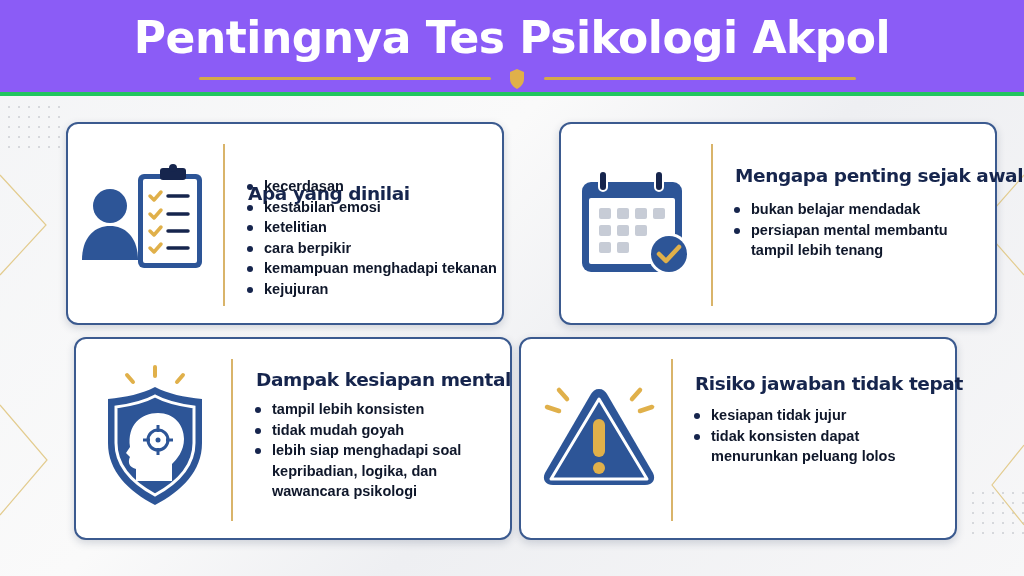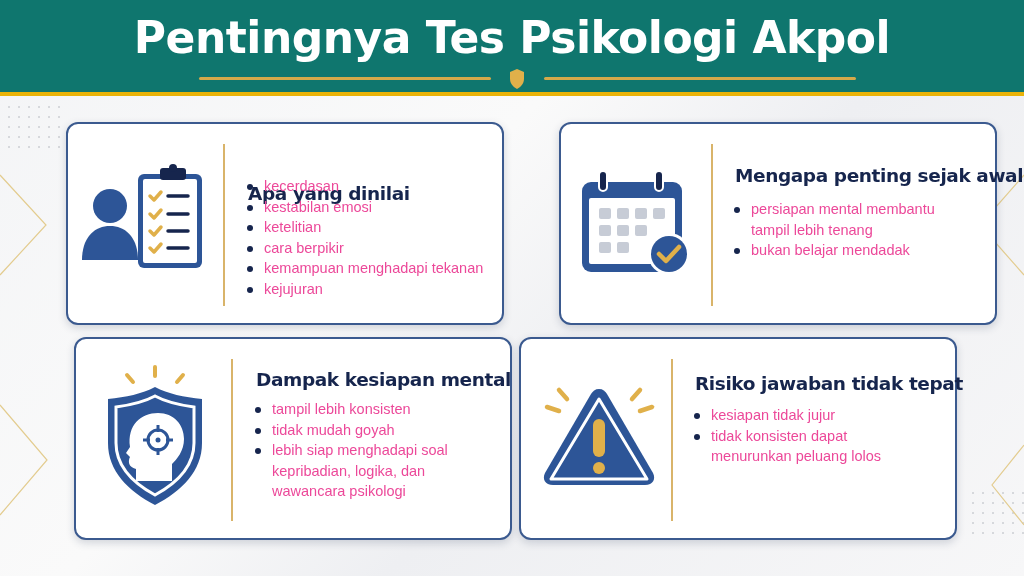--- a/index.html
+++ b/index.html
@@ -5,22 +5,22 @@
   * { box-sizing: border-box; margin: 0; padding: 0; }
   html, body { width: 1024px; height: 576px; overflow: hidden; }
   body {
     position: relative;
     font-family: "Liberation Sans", "DejaVu Sans", sans-serif;
     background: linear-gradient(135deg, #f3f4f6 0%, #fafafa 40%, #eeeff2 60%, #f7f7f8 100%);
     color: #1f2937;
   }
   .header {
     position: absolute; left: 0; top: 0; width: 1024px; height: 96px;
-    background: #0f766e;
-    border-bottom: 4px solid #eab308;
+    background: #8b5cf6;
+    border-bottom: 4px solid #22c55e;
   }
   .title {
     position: absolute; left: 0; right: 0; top: 12px;
     text-align: center;
     font-family: "DejaVu Sans", sans-serif;
     font-weight: bold; font-size: 44px; color: #ffffff;
     letter-spacing: -0.5px;
   }
   .title-rule {
     position: absolute; top: 77px; height: 3px; background: #d4a94a; border-radius: 2px;
@@ -45,22 +45,23 @@
   .card .divider { position: absolute; top: 20px; width: 2px; height: 162px; background: #d9b46a; }
   .card h2 {
     position: absolute;
     font-family: "DejaVu Sans", sans-serif;
     font-weight: bold; font-size: 18.5px; color: #16254d; letter-spacing: -0.4px;
     white-space: nowrap;
   }
   .card ul { position: absolute; list-style: none; }
   .card li {
     position: relative; padding-left: 18px;
-    font-size: 14.5px; color: #ec4899; line-height: 20.6px;
+    font-size: 14.5px; color: #0f172a; line-height: 20.6px;
     white-space: pre-line;
+    font-weight: bold;
   }
   .card li::before {
     content: ""; position: absolute; left: 1px; top: 8px;
     width: 6px; height: 6px; border-radius: 50%; background: #16254d;
   }
 </style>
 </head>
 <body>
 
 <div class="dots" style="left:4px; top:102px;"></div>
@@ -137,23 +138,23 @@
       <rect x="20" y="74" width="12" height="11" rx="2"></rect>
         <rect x="38" y="74" width="12" height="11" rx="2"></rect>
     </g>
     <circle cx="90" cy="86" r="21" fill="#ffffff"></circle>
     <circle cx="90" cy="86" r="18" fill="#2d5597"></circle>
     <polyline points="80,86 87,93 100,79" fill="none" stroke="#e0b04a" stroke-width="4.5" stroke-linecap="round" stroke-linejoin="round"></polyline>
   </svg>
   <div class="divider" style="left:150px;"></div>
   <h2 style="left:174px; top:41px;">Mengapa penting sejak awal</h2>
   <ul class="spaced" style="left:172px; top:75px;">
+    <li>bukan belajar mendadak</li>
     <li>persiapan mental membantu
 tampil lebih tenang</li>
-    <li>bukan belajar mendadak</li>
   </ul>
 </div>
 
 <div class="card" style="left:66px; top:337px;margin-left:8px;">
   <svg class="icon" style="left:24px;top:22px" width="110" height="150" viewBox="0 0 110 150">
     <g stroke="#e0b04a" stroke-width="4" stroke-linecap="round">
       <line x1="55" y1="6" x2="55" y2="15"></line>
       <line x1="27" y1="14" x2="33" y2="21"></line>
       <line x1="83" y1="14" x2="77" y2="21"></line>
     </g>

